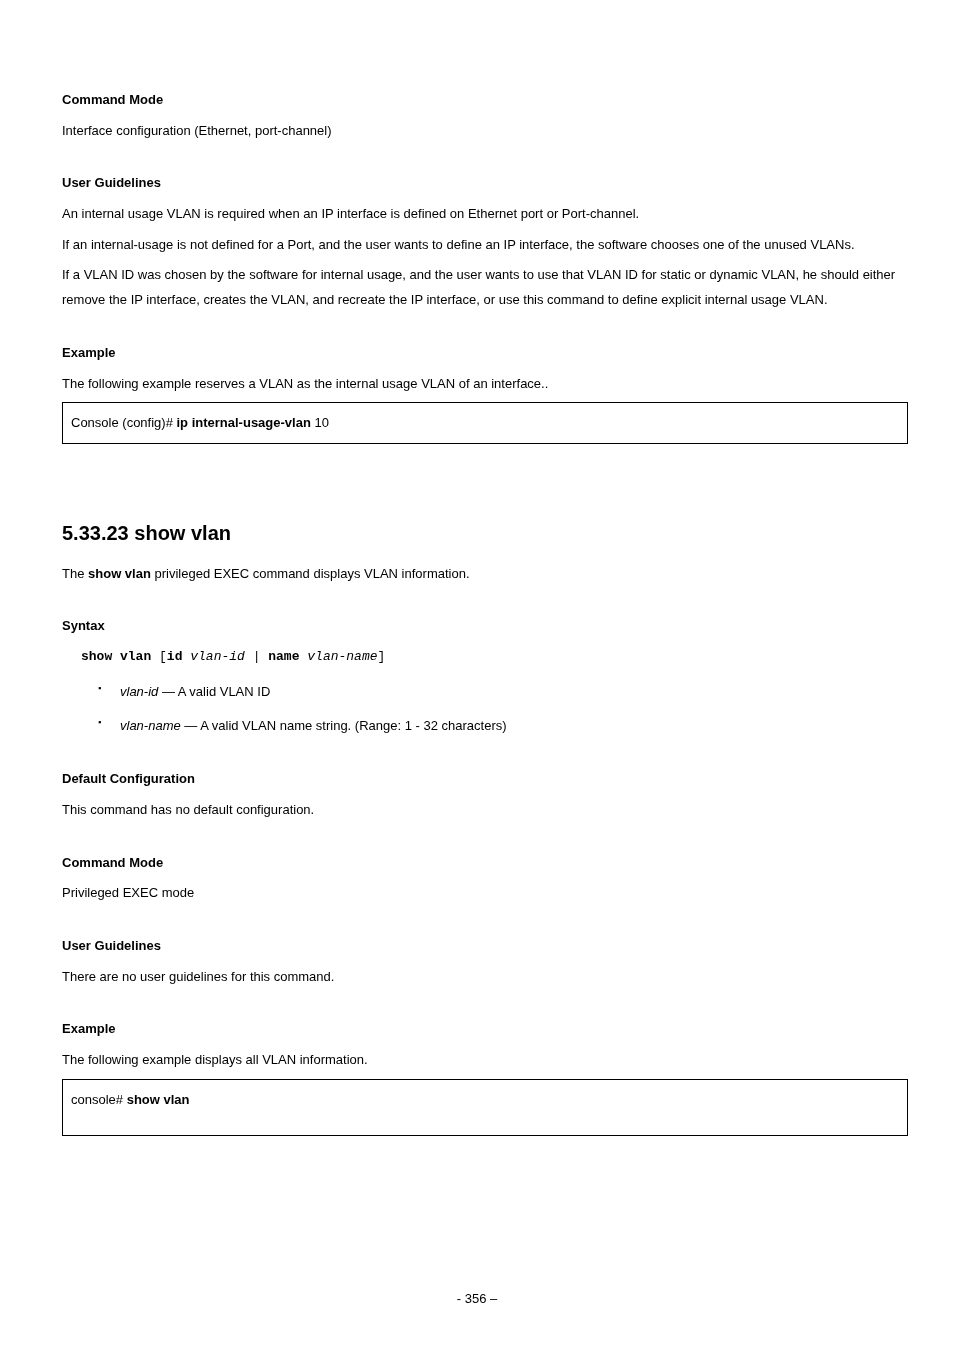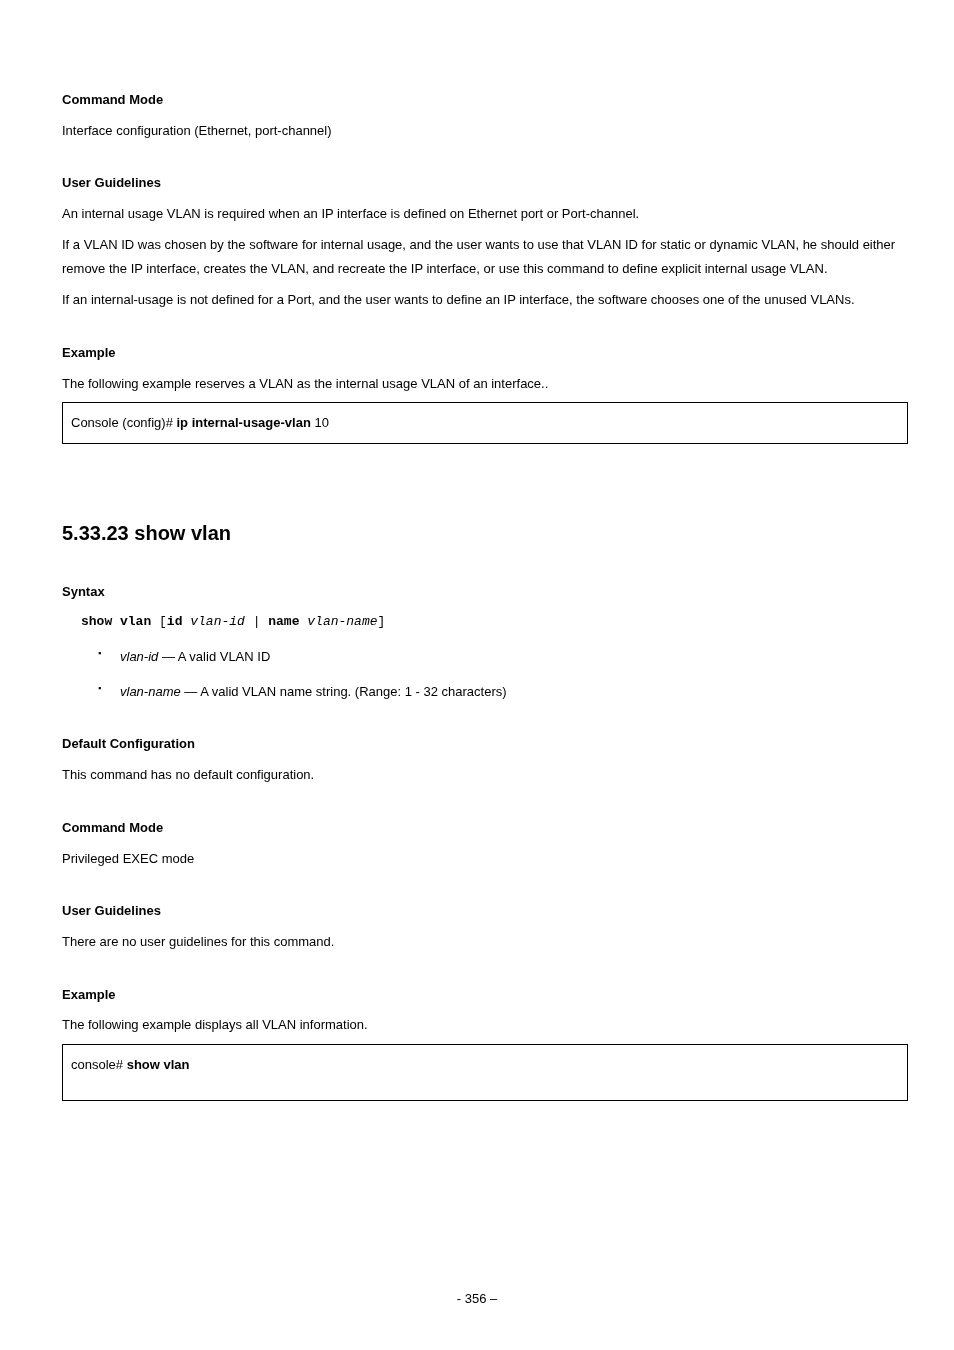--- a/index.html
+++ b/index.html
@@ -71,30 +71,33 @@
 </head>
 <body>
 
 <div class="page">
 
   <div class="heading">Command Mode</div>
   <p class="para">Interface configuration (Ethernet, port-channel)</p>
 
   <div class="heading">User Guidelines</div>
   <p class="para">An internal usage VLAN is required when an IP interface is defined on Ethernet port or Port-channel.</p>
+  <p class="para">If an internal-usage is not defined for a Port, and the user wants to define an IP interface, the software chooses one of the unused VLANs.</p>
   <p class="para">If a VLAN ID was chosen by the software for internal usage, and the user wants to use that VLAN ID for static or dynamic VLAN, he should either remove the IP interface, creates the VLAN, and recreate the IP interface, or use this command to define explicit internal usage VLAN.</p>
-  <p class="para">If an internal-usage is not defined for a Port, and the user wants to define an IP interface, the software chooses one of the unused VLANs.</p>
 
   <div class="heading">Example</div>
   <p class="para">The following example reserves a VLAN as the internal usage VLAN of an interface..</p>
   <div class="code-box">
     <span class="code-line"><span>Console (config)# </span><b>ip internal-usage-vlan</b><span> 10</span></span>
   </div>
 
   <div class="section-title">5.33.23 show vlan</div>
+  <p class="para">
+    <span>The </span><b>show vlan</b><span> privileged EXEC command displays VLAN information.</span>
+  </p>
 
   <div class="heading">Syntax</div>
   <p class="para" style="margin-left:19px;font-family:Liberation Mono, monospace;">
     <b>show vlan </b><span>[</span><b>id</b><i> vlan-id </i><span>| </span><b>name</b><i> vlan-name</i><span>]</span>
   </p>
   <ul class="syntax">
     <li><i>vlan-id</i><span> — A valid VLAN ID</span></li>
     <li><i>vlan-name</i><span> — A valid VLAN name string. (Range: 1 - 32 characters)</span></li>
   </ul>
 

